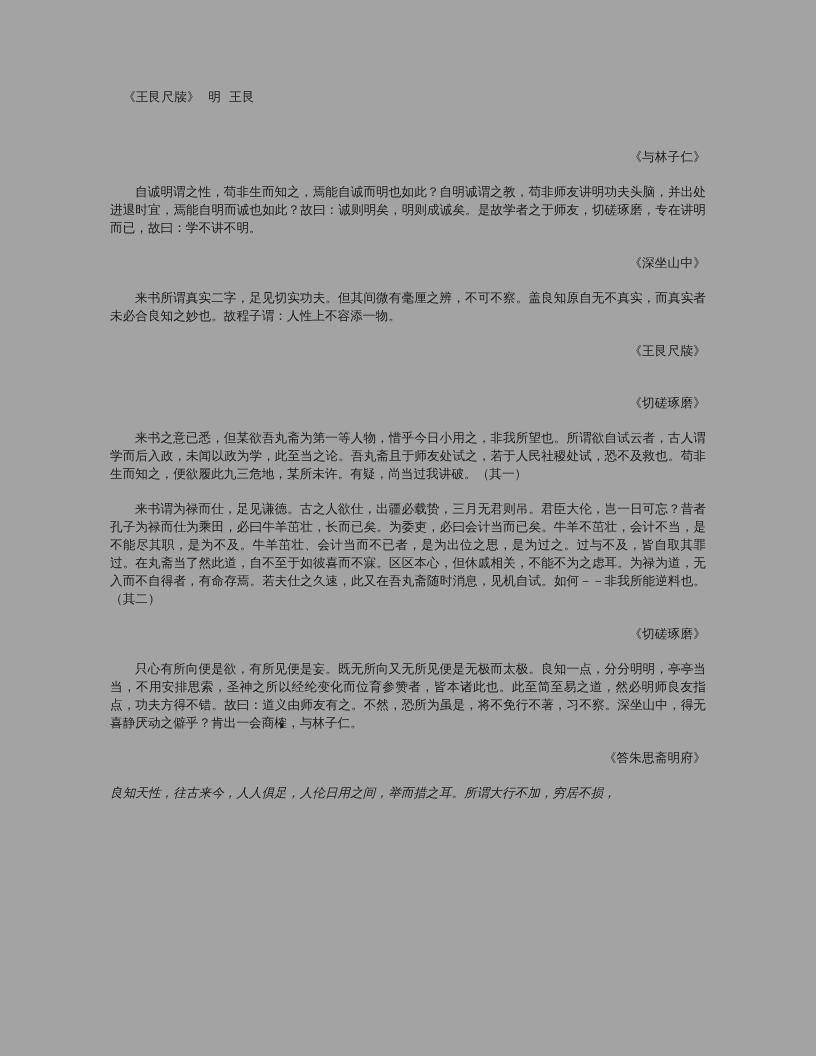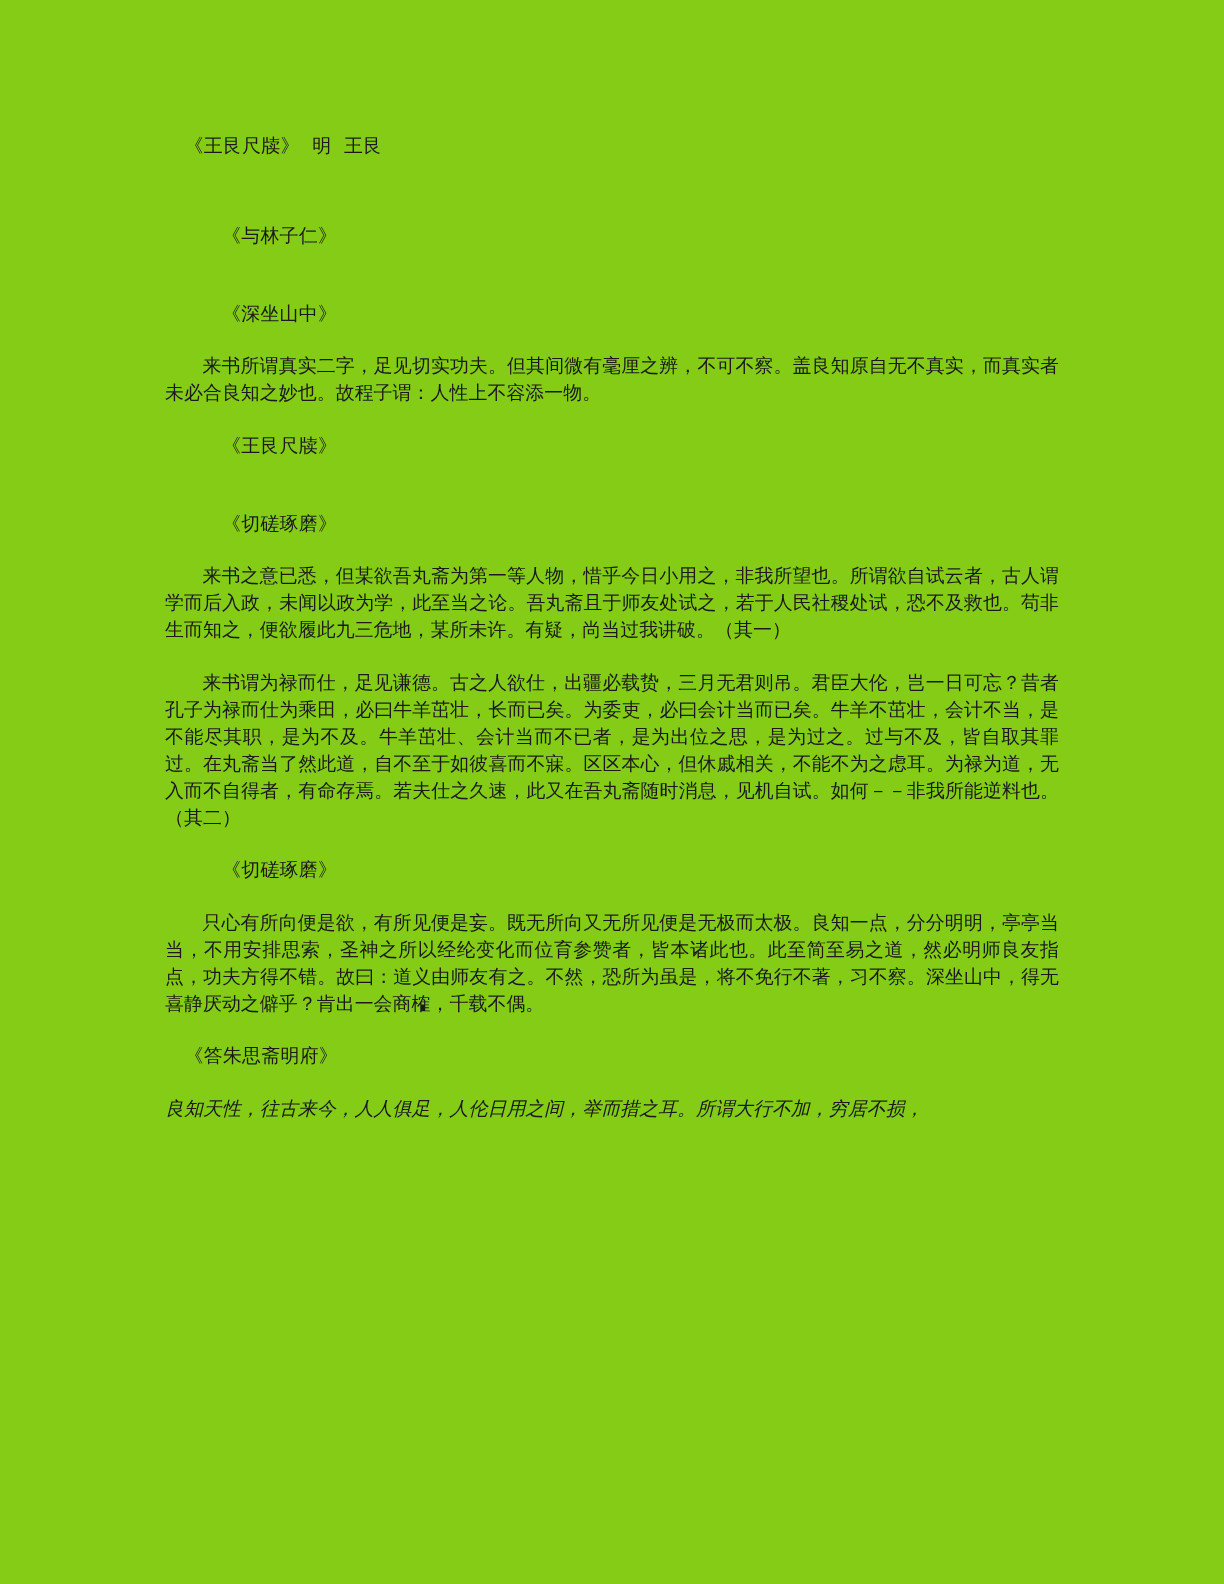--- a/index.html
+++ b/index.html
@@ -9,21 +9,21 @@
     background: #ffffff;
   }
   body {
     font-family: "DejaVu Serif", "Liberation Serif", serif;
     color: #1a1a1a;
   }
   .page {
     position: relative;
     width: 816px;
     height: 1056px;
-    background: #84cc16;
+    background: #a3a3a3;
     overflow: hidden;
     box-sizing: border-box;
   }
   .content {
     position: absolute;
     left: 110px;
     top: 88px;
     width: 596px;
   }
   .doc-title {
@@ -38,21 +38,21 @@
     height: 42px;
   }
   .section {
     margin: 0;
   }
   .section-heading {
     font-size: 12.6px;
     line-height: 18px;
     letter-spacing: 0.2px;
     margin: 0 0 0 38px;
-    text-align: left;
+    text-align: right;
   }
   .section-heading.flush {
     margin-left: 13px;
   }
   .gap-small {
     height: 17px;
   }
   .gap-para {
     height: 17px;
   }
@@ -76,20 +76,21 @@
 
 <div class="page">
   <div class="content">
 
     <div class="doc-title">《王艮尺牍》  明  王艮</div>
     <div class="spacer-after-title"></div>
 
     <div class="section">
       <div class="section-heading">《与林子仁》</div>
       <div class="gap-small"></div>
+      <p class="para">自诚明谓之性，苟非生而知之，焉能自诚而明也如此？自明诚谓之教，苟非师友讲明功夫头脑，并出处进退时宜，焉能自明而诚也如此？故曰：诚则明矣，明则成诚矣。是故学者之于师友，切磋琢磨，专在讲明而已，故曰：学不讲不明。</p>
     </div>
     <div class="gap-para"></div>
 
     <div class="section">
       <div class="section-heading">《深坐山中》</div>
       <div class="gap-small"></div>
       <p class="para">来书所谓真实二字，足见切实功夫。但其间微有毫厘之辨，不可不察。盖良知原自无不真实，而真实者未必合良知之妙也。故程子谓：人性上不容添一物。</p>
     </div>
     <div class="gap-para"></div>
 
@@ -104,21 +105,21 @@
       <div class="gap-small"></div>
       <p class="para">来书之意已悉，但某欲吾丸斋为第一等人物，惜乎今日小用之，非我所望也。所谓欲自试云者，古人谓学而后入政，未闻以政为学，此至当之论。吾丸斋且于师友处试之，若于人民社稷处试，恐不及救也。苟非生而知之，便欲履此九三危地，某所未许。有疑，尚当过我讲破。（其一）</p>
       <div class="gap-para"></div>
       <p class="para">来书谓为禄而仕，足见谦德。古之人欲仕，出疆必载贽，三月无君则吊。君臣大伦，岂一日可忘？昔者孔子为禄而仕为乘田，必曰牛羊茁壮，长而已矣。为委吏，必曰会计当而已矣。牛羊不茁壮，会计不当，是不能尽其职，是为不及。牛羊茁壮、会计当而不已者，是为出位之思，是为过之。过与不及，皆自取其罪过。在丸斋当了然此道，自不至于如彼喜而不寐。区区本心，但休戚相关，不能不为之虑耳。为禄为道，无入而不自得者，有命存焉。若夫仕之久速，此又在吾丸斋随时消息，见机自试。如何－－非我所能逆料也。（其二）</p>
     </div>
     <div class="gap-para"></div>
 
     <div class="section">
       <div class="section-heading">《切磋琢磨》</div>
       <div class="gap-small"></div>
-      <p class="para">只心有所向便是欲，有所见便是妄。既无所向又无所见便是无极而太极。良知一点，分分明明，亭亭当当，不用安排思索，圣神之所以经纶变化而位育参赞者，皆本诸此也。此至简至易之道，然必明师良友指点，功夫方得不错。故曰：道义由师友有之。不然，恐所为虽是，将不免行不著，习不察。深坐山中，得无喜静厌动之僻乎？肯出一会商榷，千载不偶。</p>
+      <p class="para">只心有所向便是欲，有所见便是妄。既无所向又无所见便是无极而太极。良知一点，分分明明，亭亭当当，不用安排思索，圣神之所以经纶变化而位育参赞者，皆本诸此也。此至简至易之道，然必明师良友指点，功夫方得不错。故曰：道义由师友有之。不然，恐所为虽是，将不免行不著，习不察。深坐山中，得无喜静厌动之僻乎？肯出一会商榷，与林子仁。</p>
     </div>
     <div class="gap-para"></div>
 
     <div class="section">
       <div class="section-heading flush">《答朱思斋明府》</div>
       <div class="gap-small"></div>
       <p class="para no-indent">良知天性，往古来今，人人俱足，人伦日用之间，举而措之耳。所谓大行不加，穷居不损，</p>
     </div>
 
   </div>

